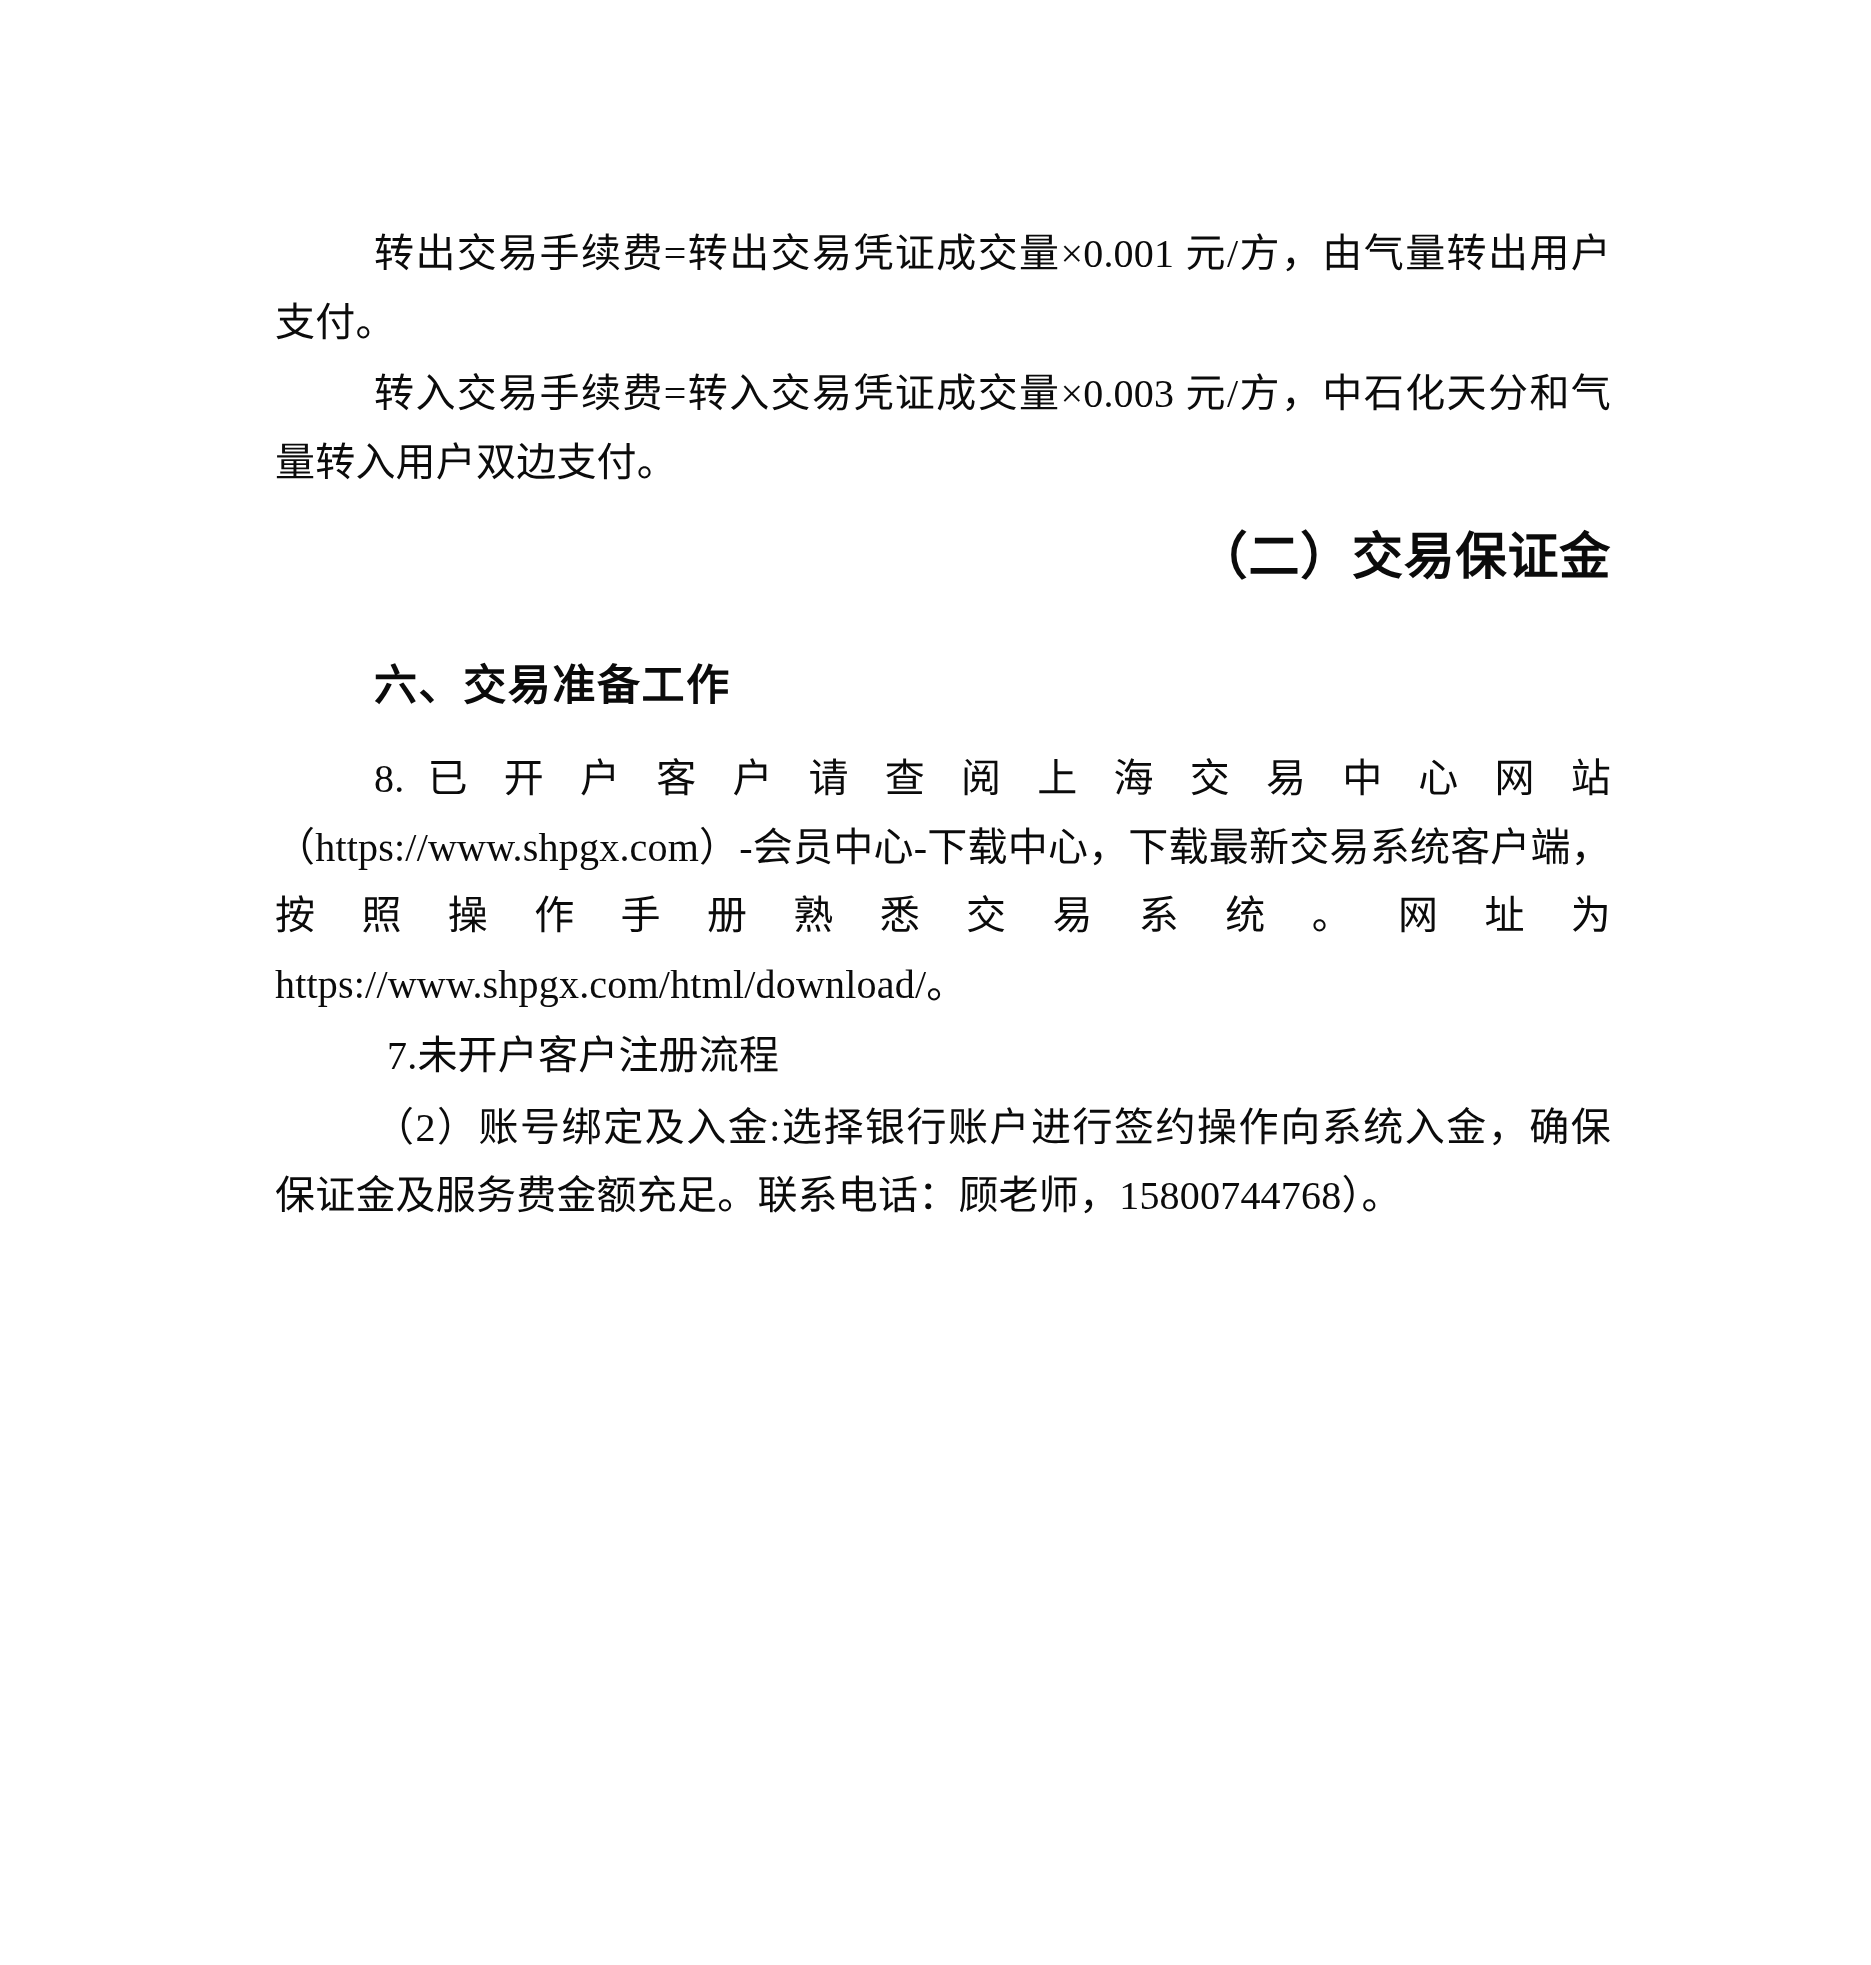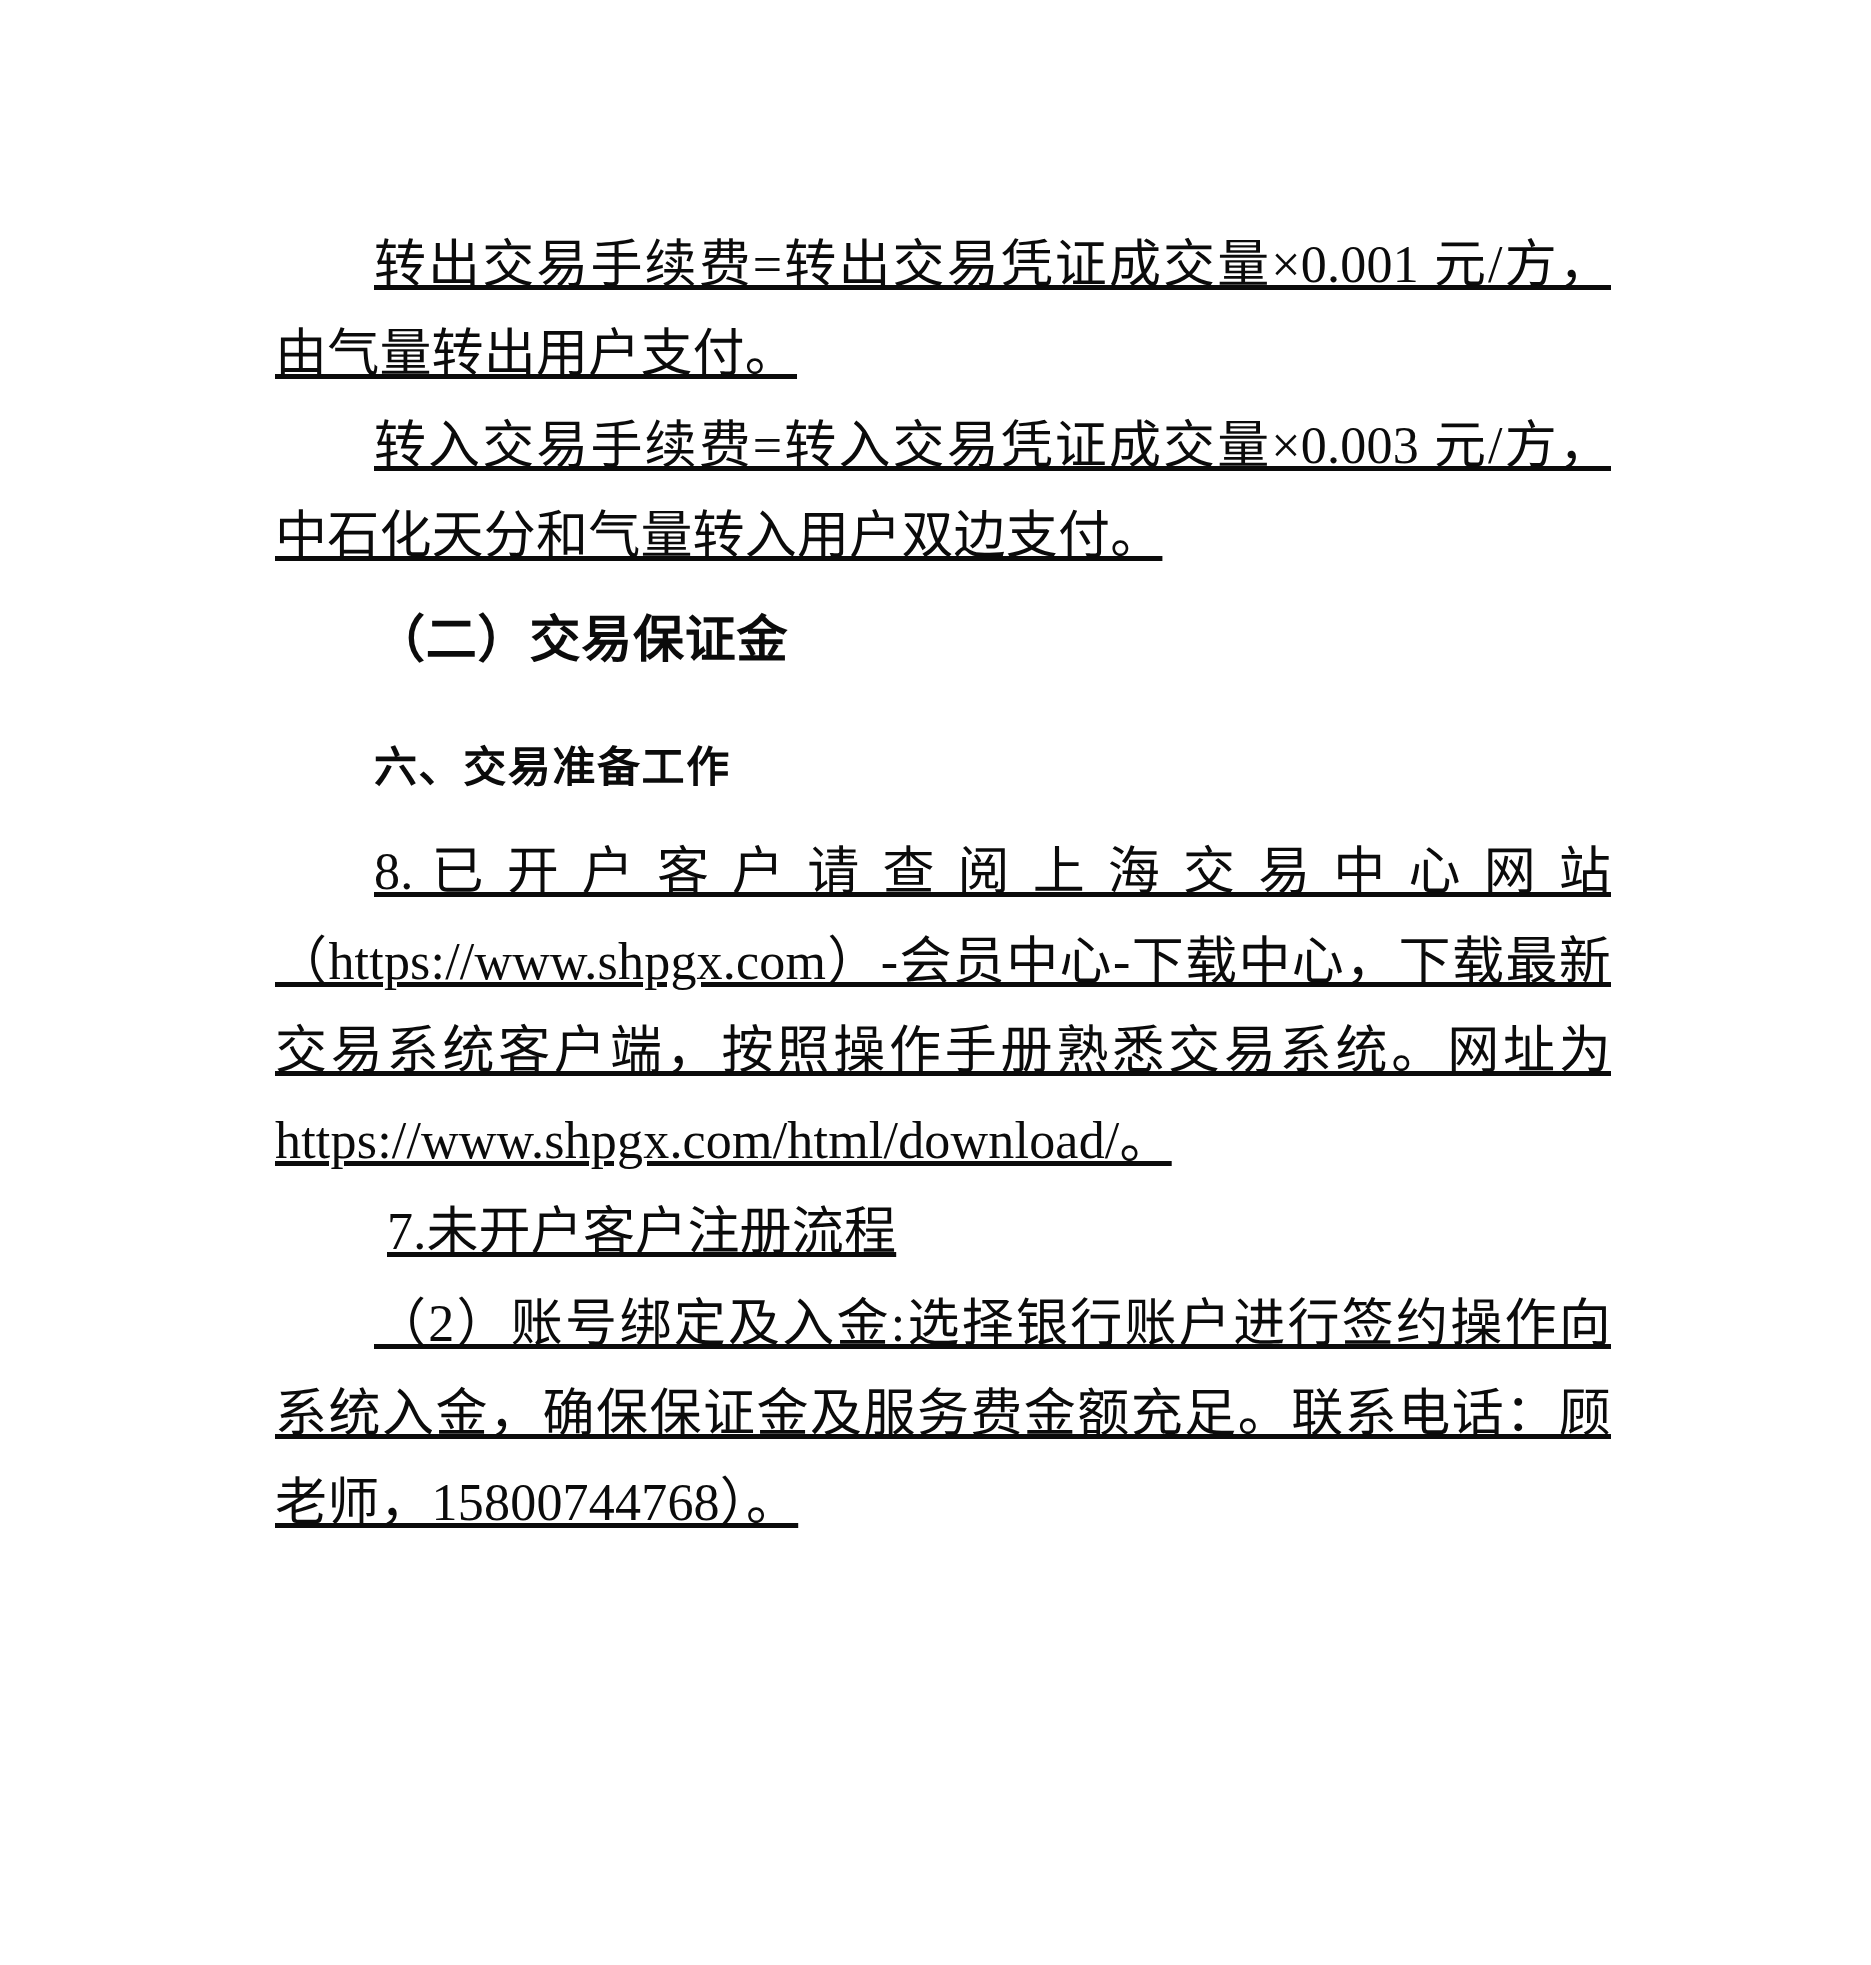--- a/index.html
+++ b/index.html
@@ -19,40 +19,40 @@
     position: relative;
     box-sizing: border-box;
     padding: 220px 275px 165px 275px;
     overflow: hidden;
   }
   .doc {
     width: 1336px;
     margin: 0 auto;
   }
   .para {
-    font-size: 52px;
+    font-size: 40px;
     line-height: 1.72;
     letter-spacing: 0.2px;
     text-align: justify;
     text-justify: inter-ideograph;
     margin: 0 0 2.4px 0;
     text-indent: 99px;
-    text-decoration: underline;
   }
   .para.indent-small {
     text-indent: 112px;
   }
   .heading {
     font-size: 51px;
     line-height: 1.7;
     font-weight: bold;
     font-family: "Liberation Serif", "DejaVu Serif", serif;
     margin: 0;
     text-indent: 99px;
     letter-spacing: 0.8px;
+    text-align: right;
   }
   .heading-major {
     font-size: 43px;
     line-height: 1.7;
     font-weight: bold;
     margin: 0;
     text-indent: 99px;
     letter-spacing: 1.6px;
   }
   .gap-sm { height: 14px; }

